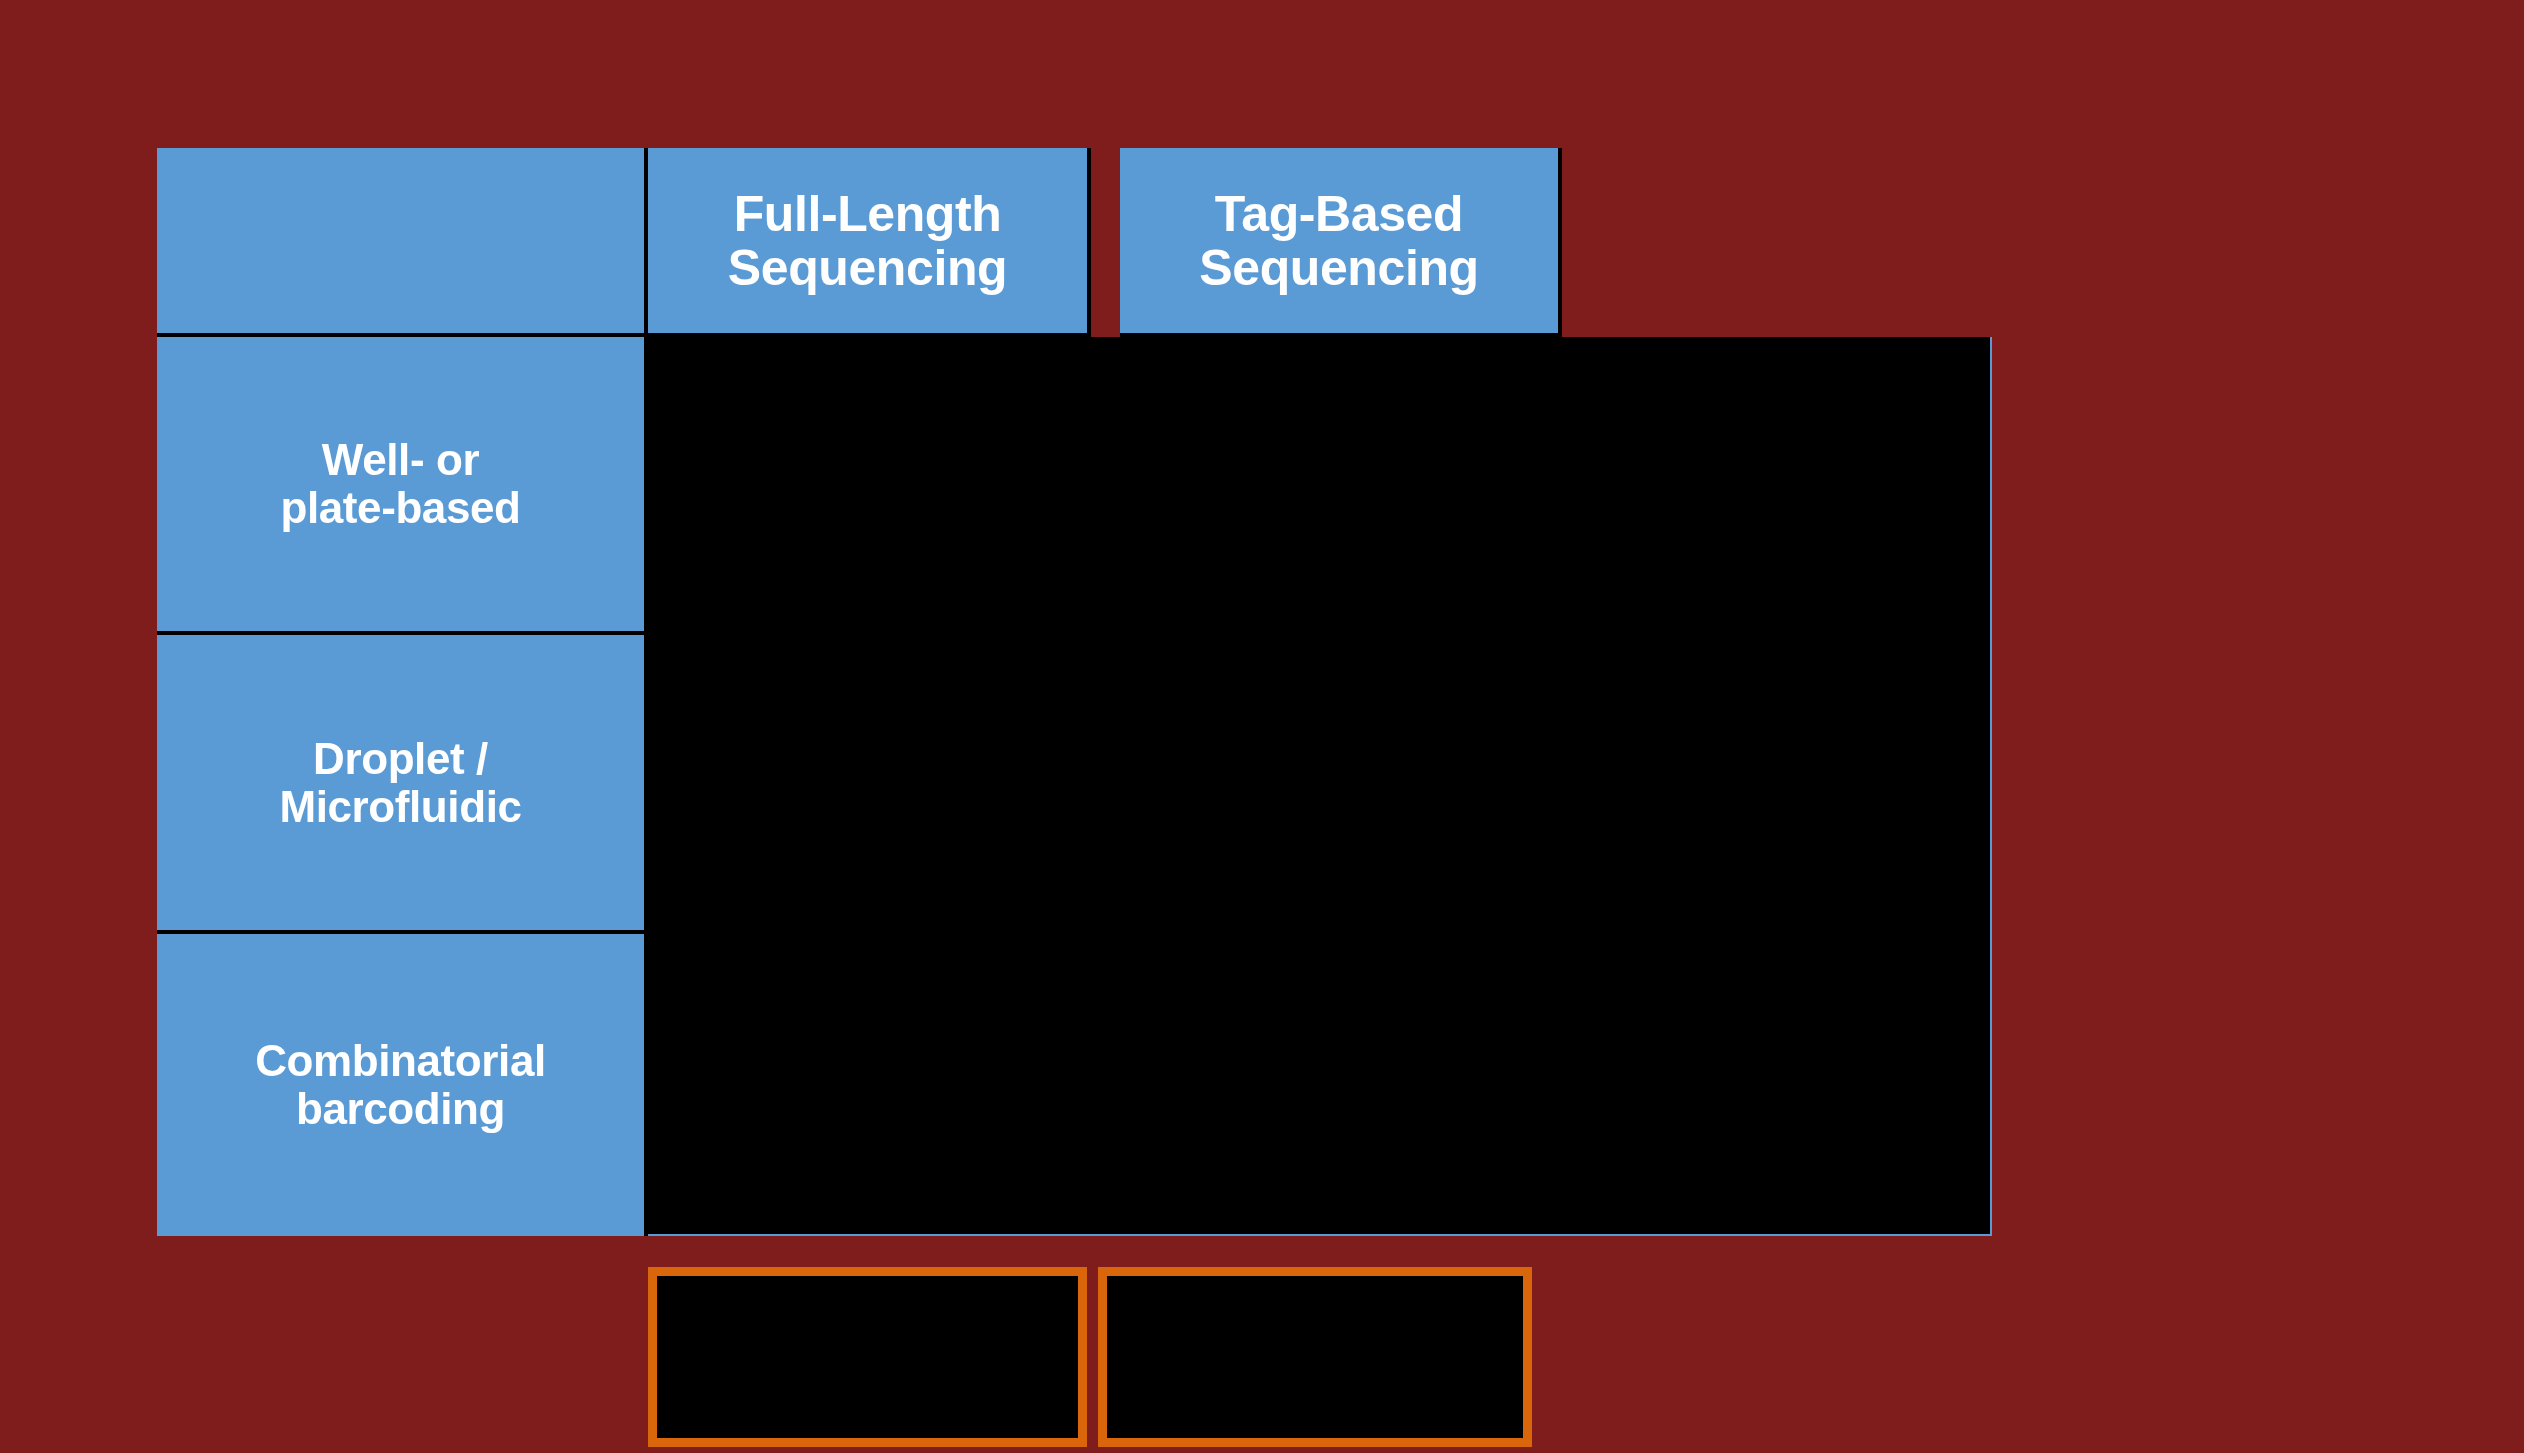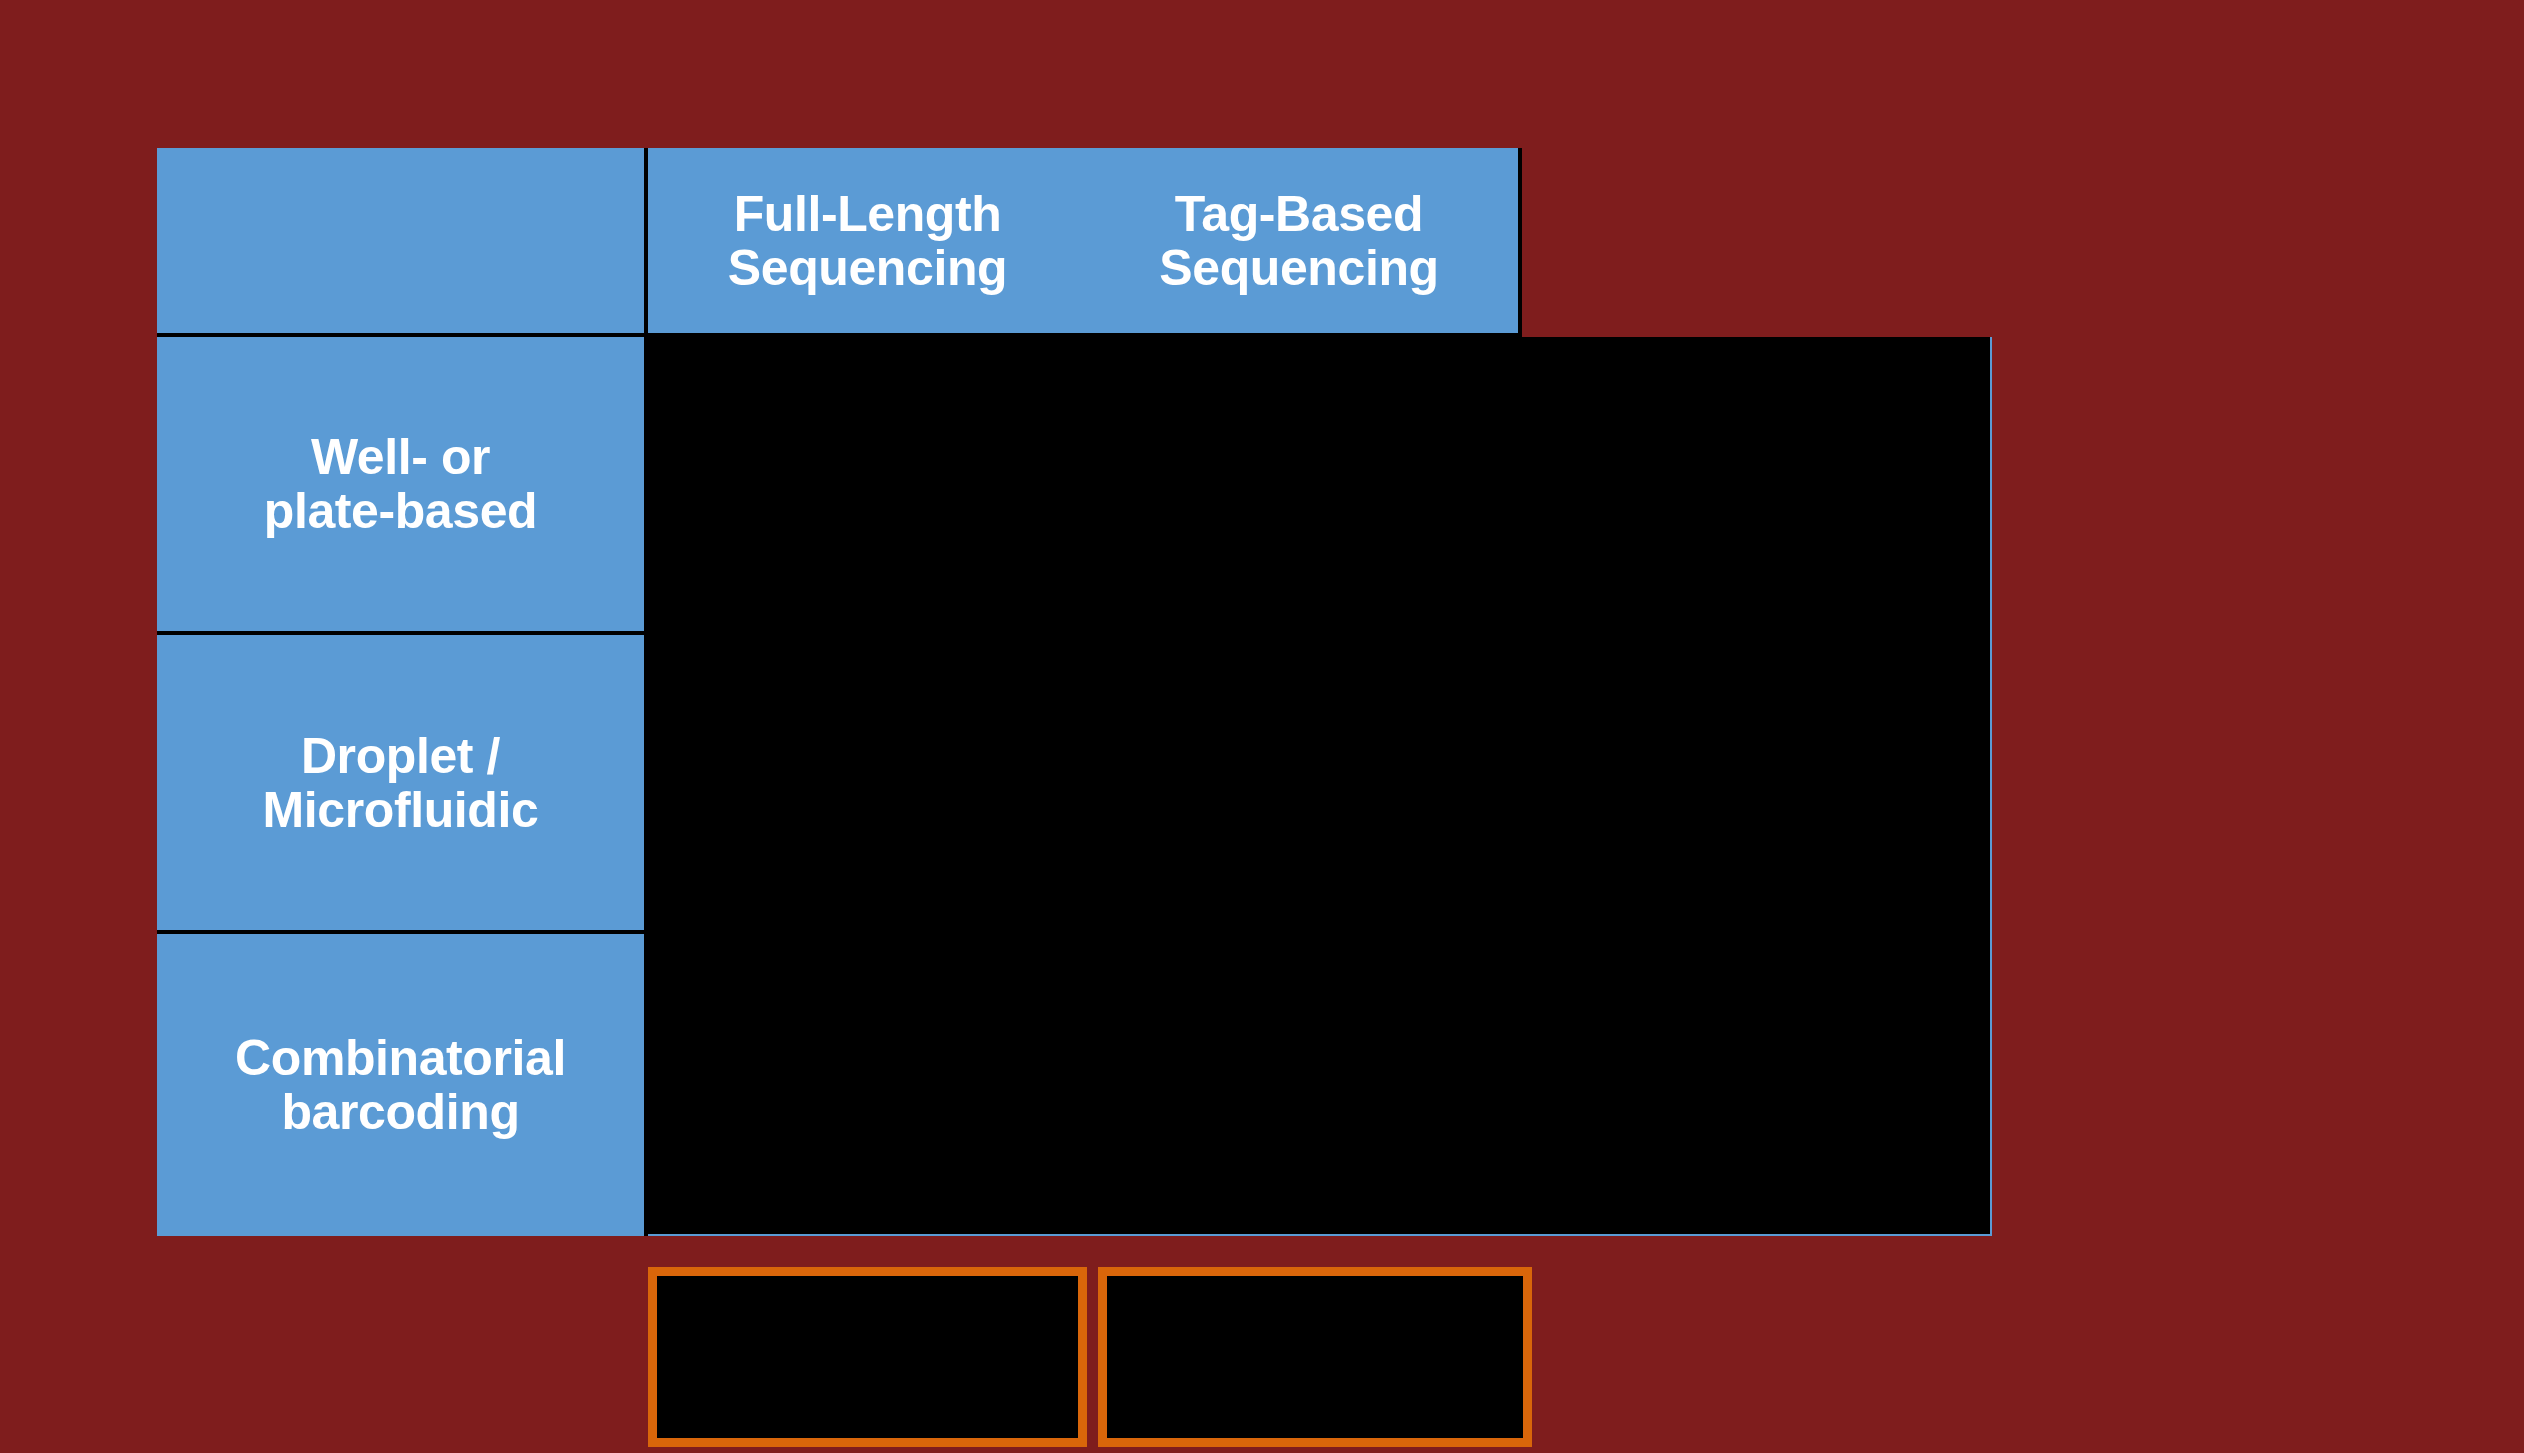--- a/index.html
+++ b/index.html
@@ -65,21 +65,21 @@
     line-height: 1.08;
     letter-spacing: -0.4px;
     display: flex;
     align-items: center;
     justify-content: center;
     text-align: center;
     box-sizing: border-box;
     border-bottom: 4.1px solid #000000;
   }
   .header-cell.hc0 { left: 0px;    width: 443px; border-right: 4.9px solid #000000; }
-  .header-cell.hc1 { left: 432px;  width: 442px; border-right: 4.9px solid #000000; }
+  .header-cell.hc1 { left: 472px;  width: 442px; border-right: 4.9px solid #000000; }
   .header-cell.hc2 { left: 895px; width: 448px; }
 
   
   .corner-cell {
     position: absolute;
     left: 0;
     top: 0;
     width: 491px;
     height: 189px;
     background: #5b9bd5;
@@ -95,21 +95,21 @@
     top: 189px;
     width: 491px;
     height: 899px;
   }
   .label-cell {
     position: absolute;
     left: 0;
     width: 491px;
     background: #5b9bd5;
     color: #ffffff;
-    font-size: 50px;
+    font-size: 44px;
     font-weight: bold;
     line-height: 1.08;
     letter-spacing: -0.4px;
     display: flex;
     align-items: center;
     justify-content: center;
     text-align: center;
     box-sizing: border-box;
     border-right: 4.9px solid #000000;
   }

